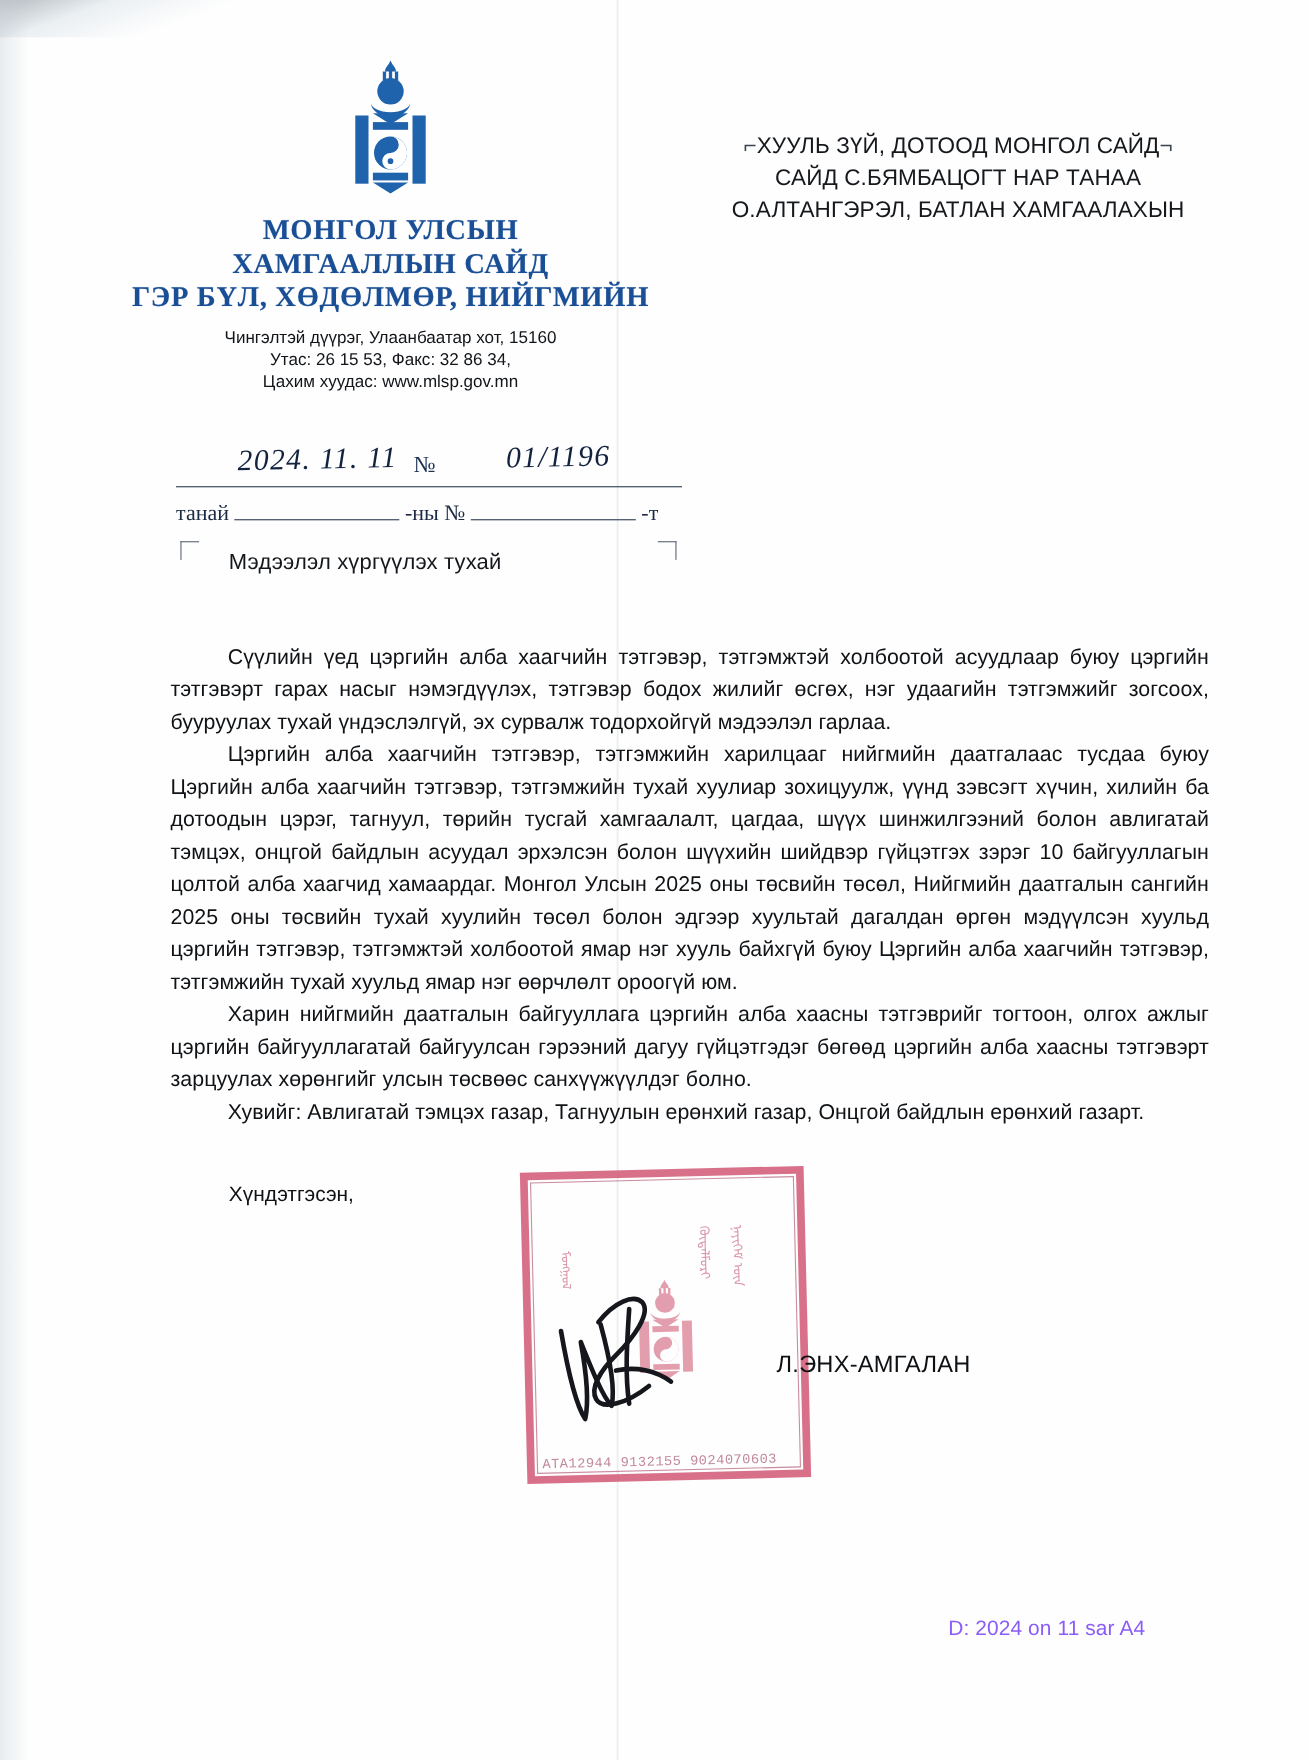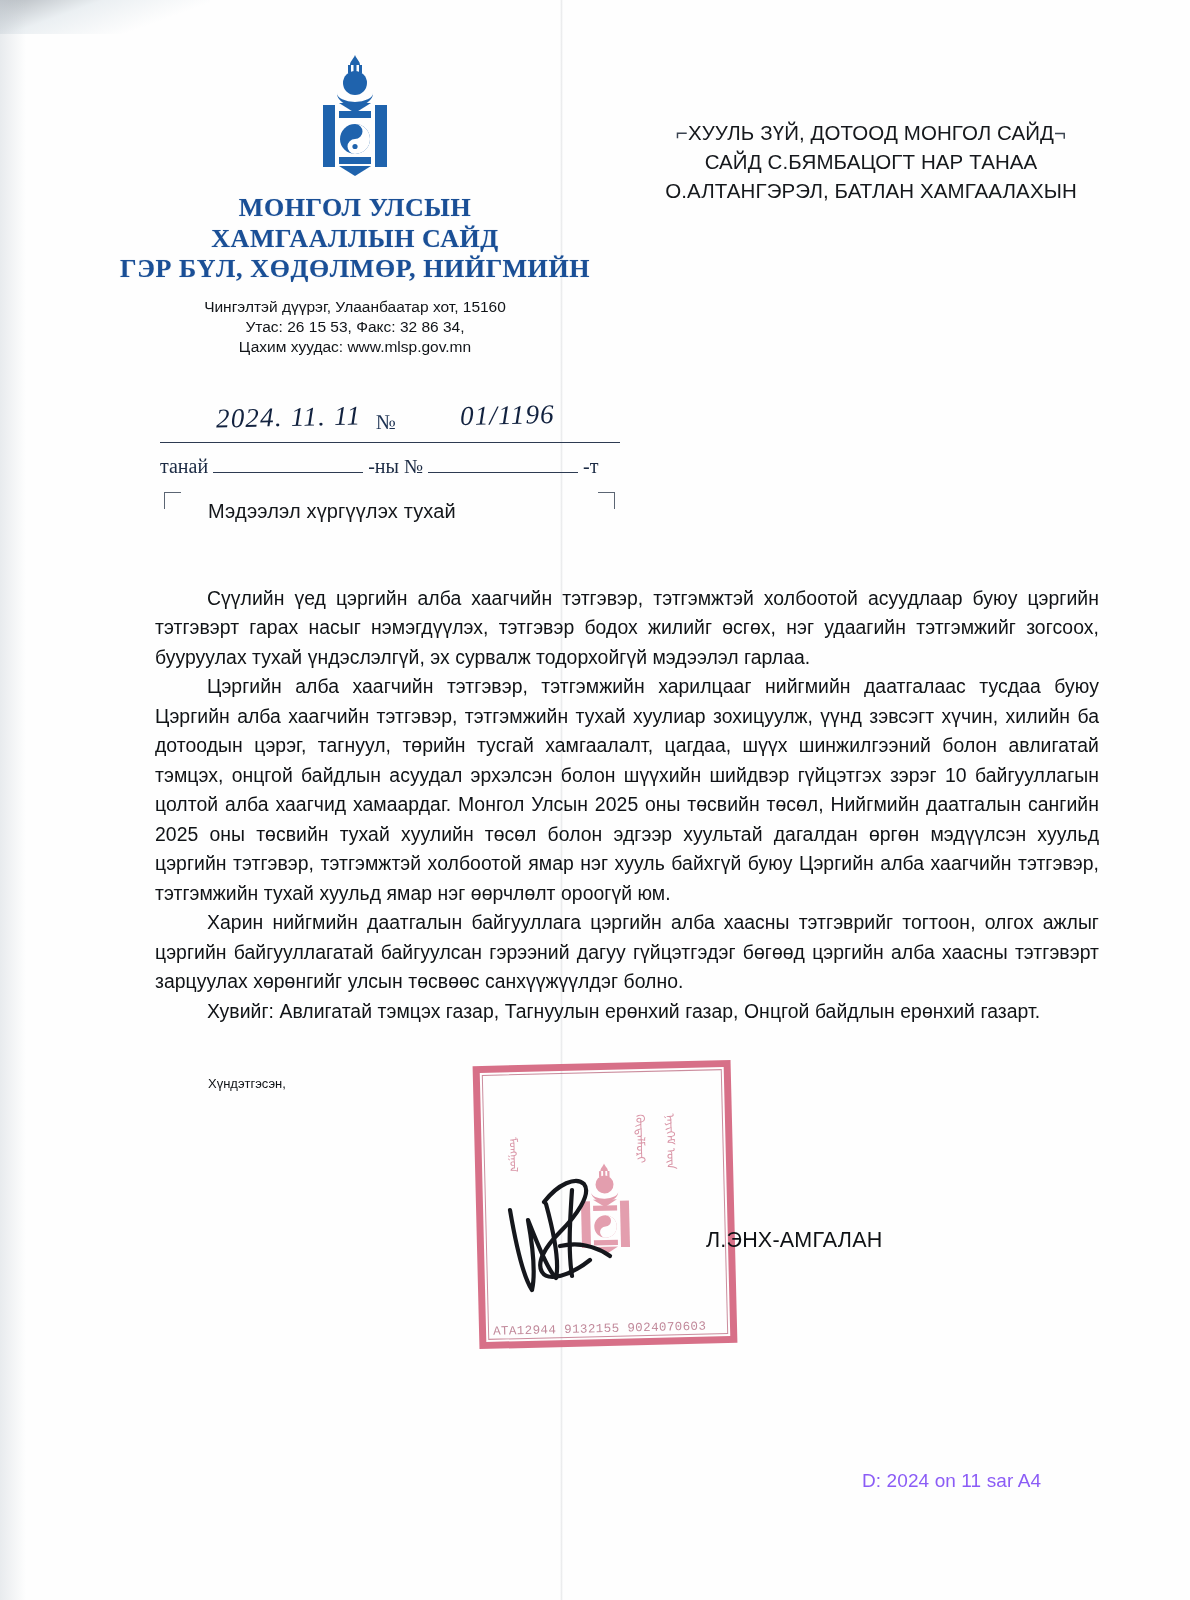--- a/index.html
+++ b/index.html
@@ -189,21 +189,21 @@
   .body-text p {
     margin: 0;
     text-indent: 52px;
   }
 
   
   .closing {
     position: absolute;
     left: 208px;
     top: 1076px;
-    font-size: 13px;
+    font-size: 19px;
     color: #101316;
   }
   .signer-name {
     position: absolute;
     left: 706px;
     top: 1228px;
     font-size: 21.5px;
     color: #0e1114;
     letter-spacing: .2px;
     white-space: nowrap;

